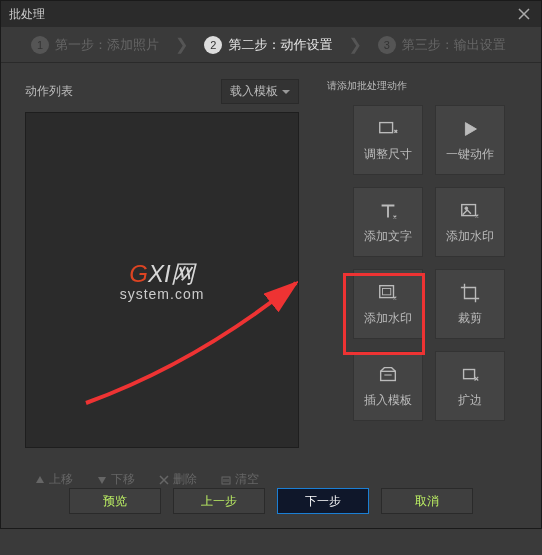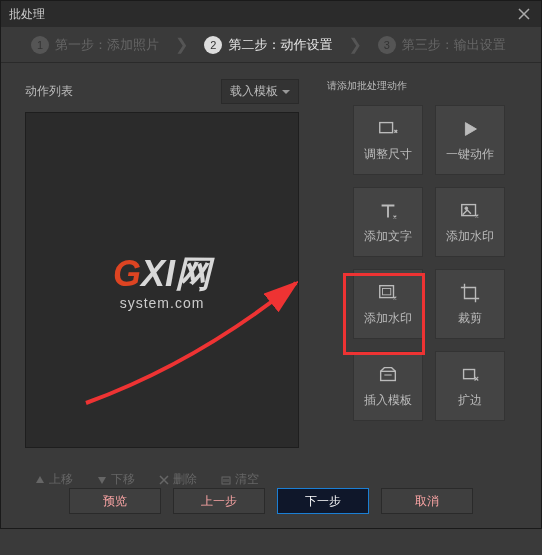--- a/index.html
+++ b/index.html
@@ -16,34 +16,34 @@
   .step.inactive .step-num { background: #555; color: #333; }
   .step.active .step-num { background: #ddd; color: #333; }
   .chev { margin: 0 16px; color: #555; }
   .content { padding: 16px 36px 0 24px; display: flex; gap: 24px; }
   .left-col { width: 274px; }
   .left-head { display: flex; justify-content: space-between; align-items: center; margin-bottom: 8px; }
   .left-head .lbl { color: #bbb; font-size: 12px; }
   .load-tpl { background: #333; border: 1px solid #2a2a2a; color: #bbb; font-size: 12px; padding: 3px 8px; display: flex; align-items: center; gap: 4px; cursor: pointer; }
   .list-area { width: 274px; height: 336px; background: #2b2b2b; border: 1px solid #1e1e1e; position: relative; overflow: hidden; }
   .watermark { position: absolute; top: 50%; left: 50%; transform: translate(-50%, -50%); text-align: center; }
-  .wm-main { font-size: 36px; font-style: italic; font-weight: bold; color: #d8d8d8; }
+  .wm-main { font-size: 24px; font-style: italic; font-weight: normal; color: #d8d8d8; }
   .wm-main .red { color: #d42; }
   .wm-sub { font-size: 14px; color: #ccc; letter-spacing: 1px; margin-top: -4px; }
   .arrow-overlay { position: absolute; pointer-events: none; }
   .list-ctrl { display: flex; gap: 4px; margin-top: 19px; }
   .list-btn { flex: none; background: transparent; border: none; color: #666; font-size: 12px; padding: 4px 10px; display: flex; align-items: center; gap: 4px; cursor: default; }
   .right-col { flex: 1; }
   .right-head { color: #bbb; font-size: 10px; margin-bottom: 12px; padding-left: 4px; }
   .action-grid { display: grid; grid-template-columns: 70px 70px; gap: 12px; justify-content: end; }
   .act-btn { width: 70px; height: 70px; background: #444; border: 1px solid #333; display: flex; flex-direction: column; align-items: center; justify-content: center; gap: 6px; color: #bbb; font-size: 12px; cursor: pointer; position: relative; }
   .act-btn svg { width: 22px; height: 22px; stroke: #bbb; fill: none; }
   .highlight-box { position: absolute; border: 3px solid #e33; pointer-events: none; }
   .footer { position: absolute; bottom: 14px; left: 0; right: 0; display: flex; gap: 12px; justify-content: center; }
-  .f-btn { width: 92px; height: 26px; border: 1px solid #2a2a2a; background: #3f3f3f; color: #fca5a5; font-size: 12px; cursor: pointer; display: flex; align-items: center; justify-content: center; }
+  .f-btn { width: 92px; height: 26px; border: 1px solid #2a2a2a; background: #3f3f3f; color: #bef264; font-size: 12px; cursor: pointer; display: flex; align-items: center; justify-content: center; }
   .f-btn.primary { background: #0f172a; color: #fff; border-color: #1b7fd4; }
   .tri-down { width:0; height:0; border-left:4px solid transparent; border-right:4px solid transparent; border-top:4px solid #999; display:inline-block; }
 </style>
 </head>
 <body>
 
 <div class="dialog">
 
   <div class="titlebar">
     <span>批处理</span>

